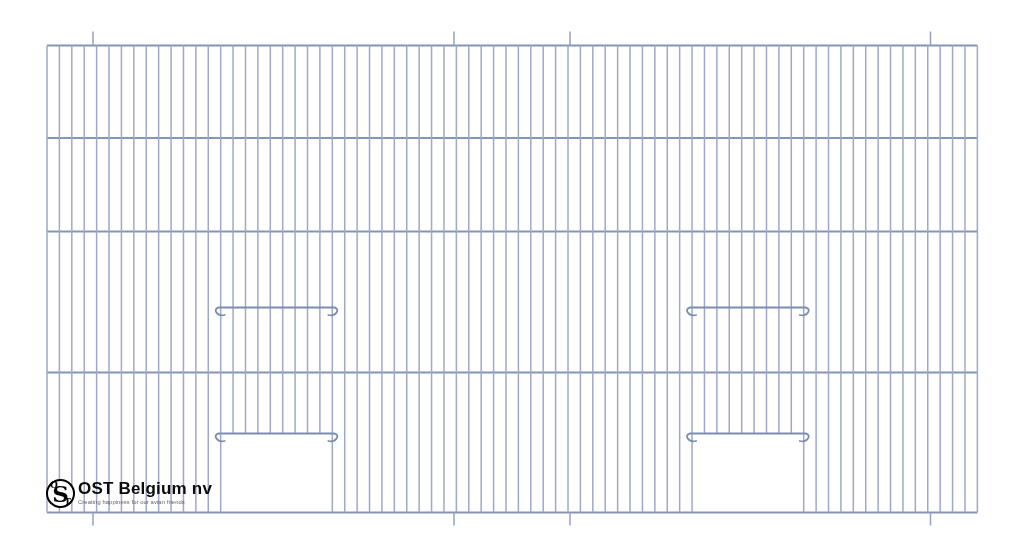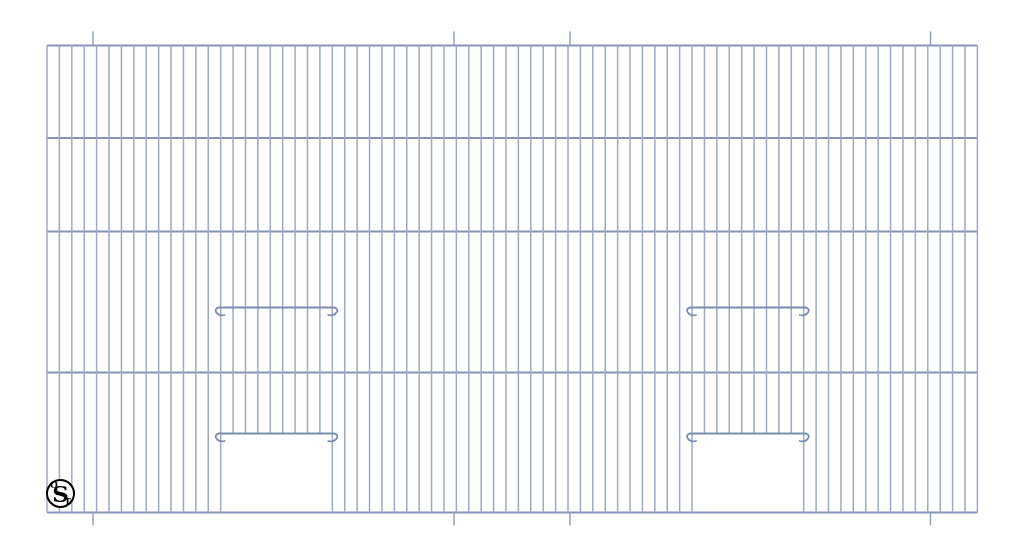--- a/index.html
+++ b/index.html
@@ -150,15 +150,19 @@
       <path d="M 696.06 315 C 688.56 317, 683.56 309, 690.06 307.5 L 805.7049999999999 307.5 C 812.2049999999999 309, 807.2049999999999 317, 799.7049999999999 315" fill="none" stroke="#7d8db1" stroke-width="1.8" stroke-linecap="round"></path>
       <path d="M 696.06 441 C 688.56 443, 683.56 435, 690.06 433.5 L 805.7049999999999 433.5 C 812.2049999999999 435, 807.2049999999999 443, 799.7049999999999 441" fill="none" stroke="#7d8db1" stroke-width="1.8" stroke-linecap="round"></path>
     </svg>
 
   <div class="logo">
     <div class="logo-circle">
       <span class="mono-o">O</span>
       <span class="mono-s">S</span>
       <span class="mono-t">T</span>
     </div>
+    <div class="logo-text">
+      <div class="brand-name">OST Belgium nv</div>
+      <div class="brand-tagline">Creating happiness for our avian friends</div>
+    </div>
   </div>
 
 </div>
 
 </body></html>

